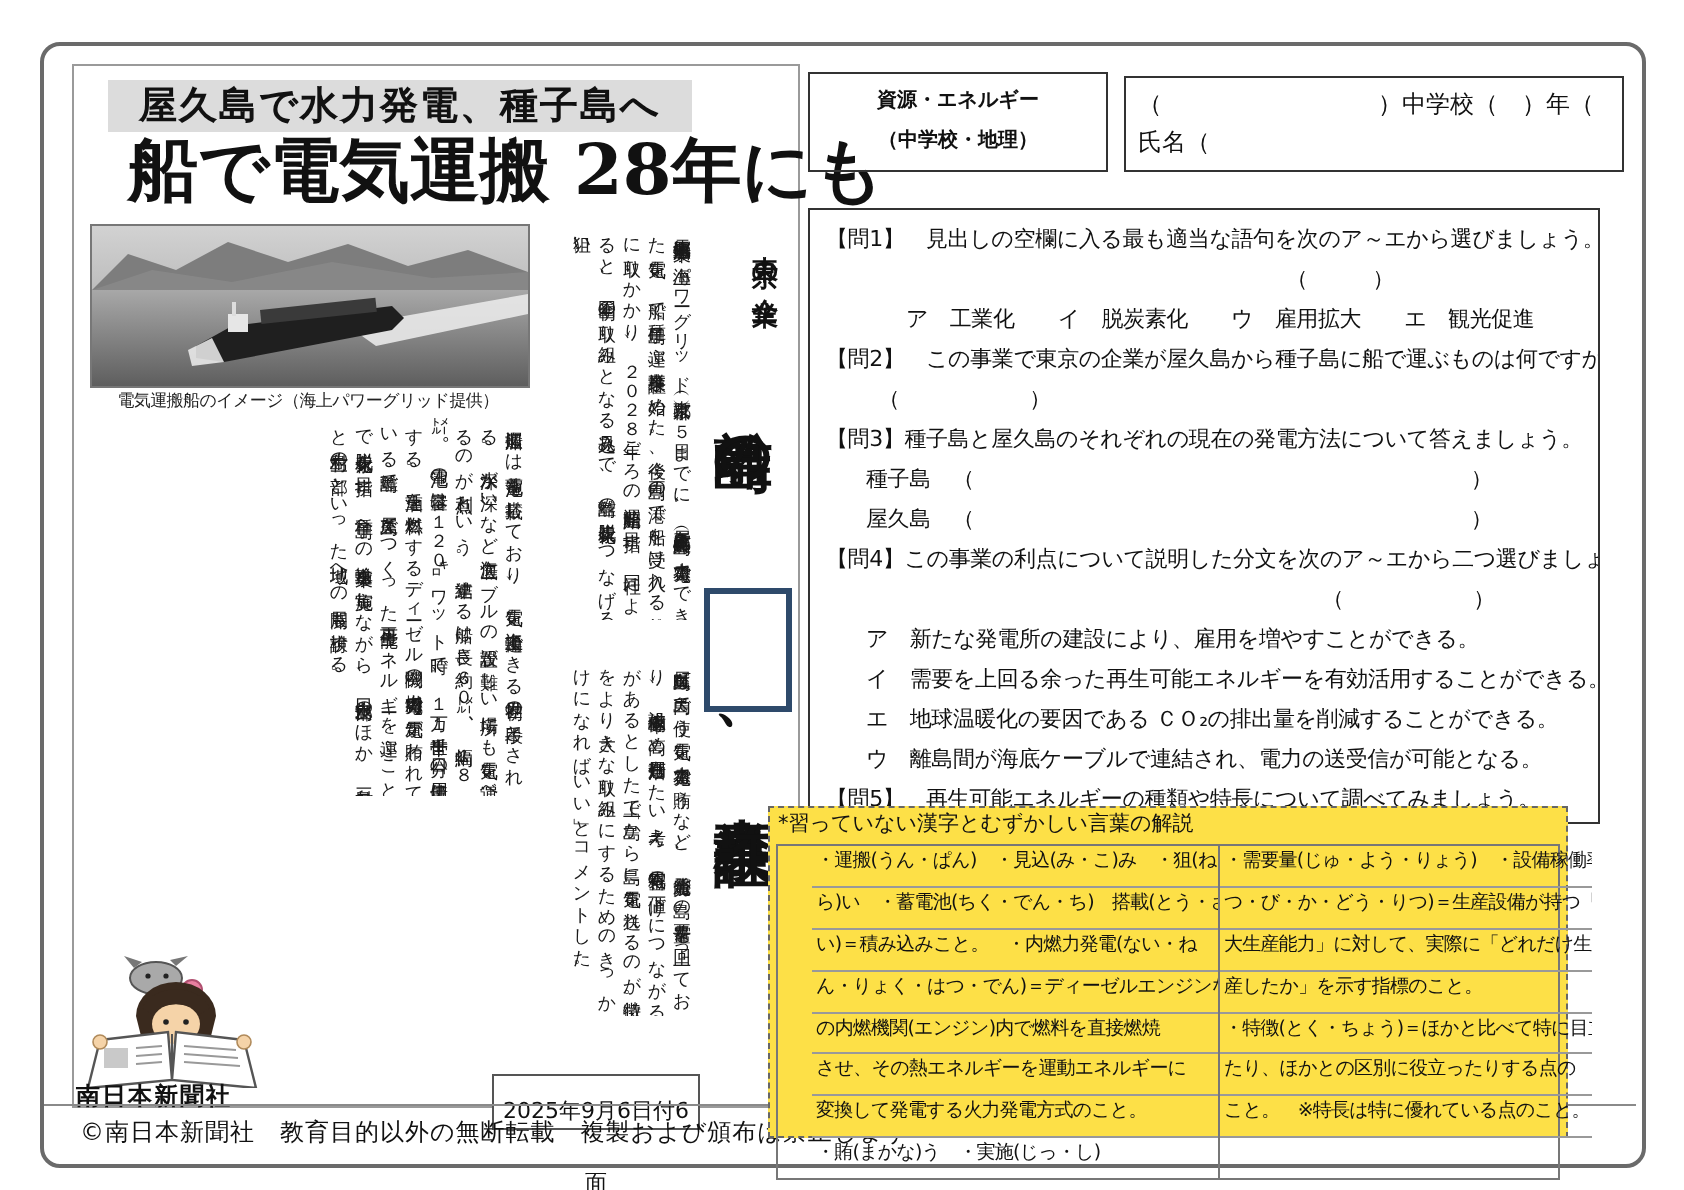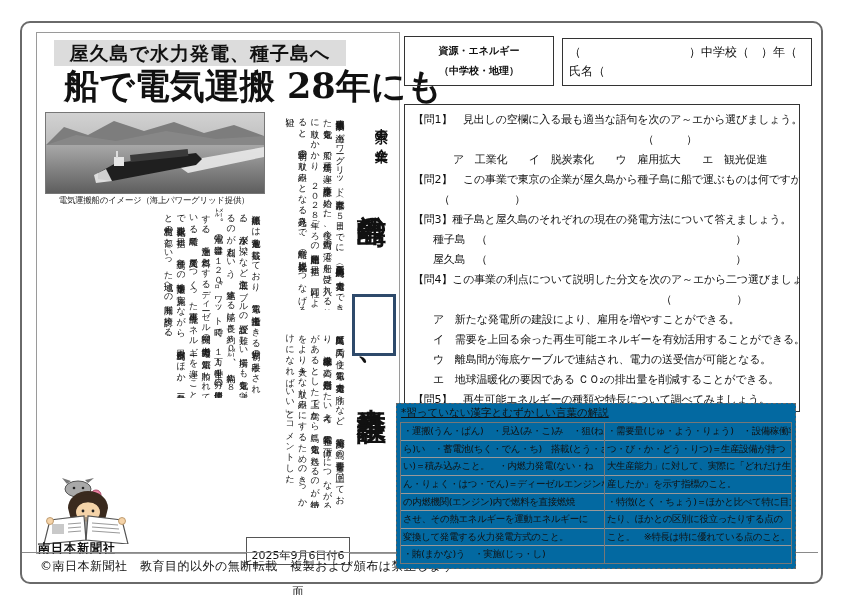--- a/index.html
+++ b/index.html
@@ -53,25 +53,25 @@
         border:1.5px solid #333;font-size:12px;box-sizing:border-box;
         padding:4px 6px;}
   .name-box div{line-height:19px;white-space:nowrap;overflow:hidden;}
   .q-box{position:absolute;left:404px;top:92px;width:396px;height:308px;
         border:1.5px solid #333;box-sizing:border-box;padding:5px 8px;
         font-size:11px;overflow:hidden;margin-top:12px;}
   .q-line{line-height:20px;white-space:nowrap;letter-spacing:-0.2px;}
   .ind1{padding-left:40px;} .ind2{padding-left:26px;} .ind3{padding-left:20px;}
   .blank-center{padding-left:230px;} .blank-q4{padding-left:248px;}
   
-  .gloss-box{position:absolute;left:396px;top:403px;width:400px;height:166px;
-        border:1px dashed #666;box-sizing:border-box;background:#0369a1;text-decoration:underline;}
+  .gloss-box{position:absolute;left:384px;top:403px;width:400px;height:166px;
+        border:1px dashed #666;box-sizing:border-box;background:#fde047;}
   .gloss-title{font-size:10.5px;line-height:17px;padding-left:4px;}
-  .gloss-table{position:absolute;left:3px;top:18px;width:392px;height:142px;
-        display:flex;border:1px solid #777;box-sizing:border-box;}
+  .gloss-table{position:absolute;left:3px;top:18px;width:392px;height:168px;
+        display:flex;border:1px solid #777;box-sizing:border-box;padding-left:17px;}
   .gloss-col{display:flex;flex-direction:column;box-sizing:border-box;}
   .gloss-col.left{width:204px;border-right:1px solid #777;}
   .gloss-col.right{width:186px;}
   .gloss-cell{flex:1;font-size:9.5px;line-height:16.5px;white-space:nowrap;
         overflow:hidden;border-bottom:1px solid #999;padding-left:2px;
         letter-spacing:-0.4px;}
   .gloss-cell:last-child{border-bottom:none;}
 </style>
 </head>
 <body>
@@ -168,22 +168,22 @@
     <div class="q-line ind1">ア　工業化　　イ　脱炭素化　　ウ　雇用拡大　　エ　観光促進</div>
     <div class="q-line">【問2】　この事業で東京の企業が屋久島から種子島に船で運ぶものは何ですか。</div>
     <div class="q-line ind2">（　　　　　　）</div>
     <div class="q-line">【問3】種子島と屋久島のそれぞれの現在の発電方法について答えましょう。</div>
     <div class="q-line ind3">種子島　（　　　　　　　　　　　　　　　　　　　　　　　）</div>
     <div class="q-line ind3">屋久島　（　　　　　　　　　　　　　　　　　　　　　　　）</div>
     <div class="q-line">【問4】この事業の利点について説明した分文を次のア～エから二つ選びましょう。</div>
     <div class="q-line blank-q4">（　　　　　　）</div>
     <div class="q-line ind3">ア　新たな発電所の建設により、雇用を増やすことができる。</div>
     <div class="q-line ind3">イ　需要を上回る余った再生可能エネルギーを有効活用することができる。</div>
+    <div class="q-line ind3">エ　地球温暖化の要因である ＣＯ₂の排出量を削減することができる。</div>
     <div class="q-line ind3">ウ　離島間が海底ケーブルで連結され、電力の送受信が可能となる。</div>
-    <div class="q-line ind3">エ　地球温暖化の要因である ＣＯ₂の排出量を削減することができる。</div>
     <div class="q-line">【問5】　再生可能エネルギーの種類や特長について調べてみましょう。</div>
   </div>
 
   <div class="gloss-box">
     <div class="gloss-title">*習っていない漢字とむずかしい言葉の解説</div>
     <div class="gloss-table">
       <div class="gloss-col left">
         <div class="gloss-cell">・運搬(うん・ぱん)　・見込(み・こ)み　・狙(ね</div>
         <div class="gloss-cell">ら)い　・蓄電池(ちく・でん・ち)　搭載(とう・さ</div>
         <div class="gloss-cell">い)＝積み込みこと。　・内燃力発電(ない・ね</div>

